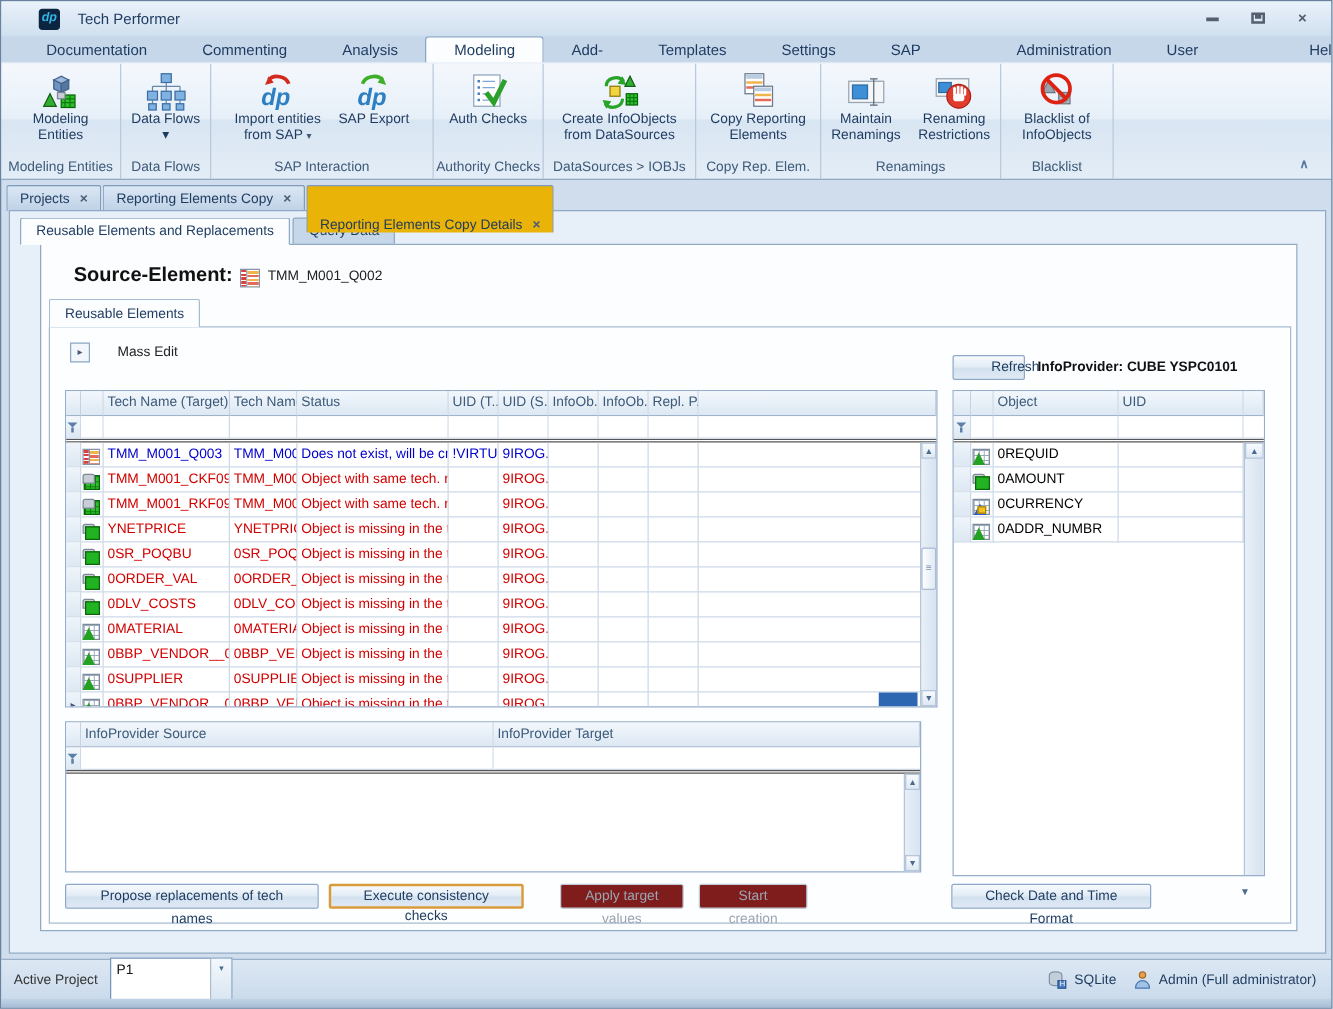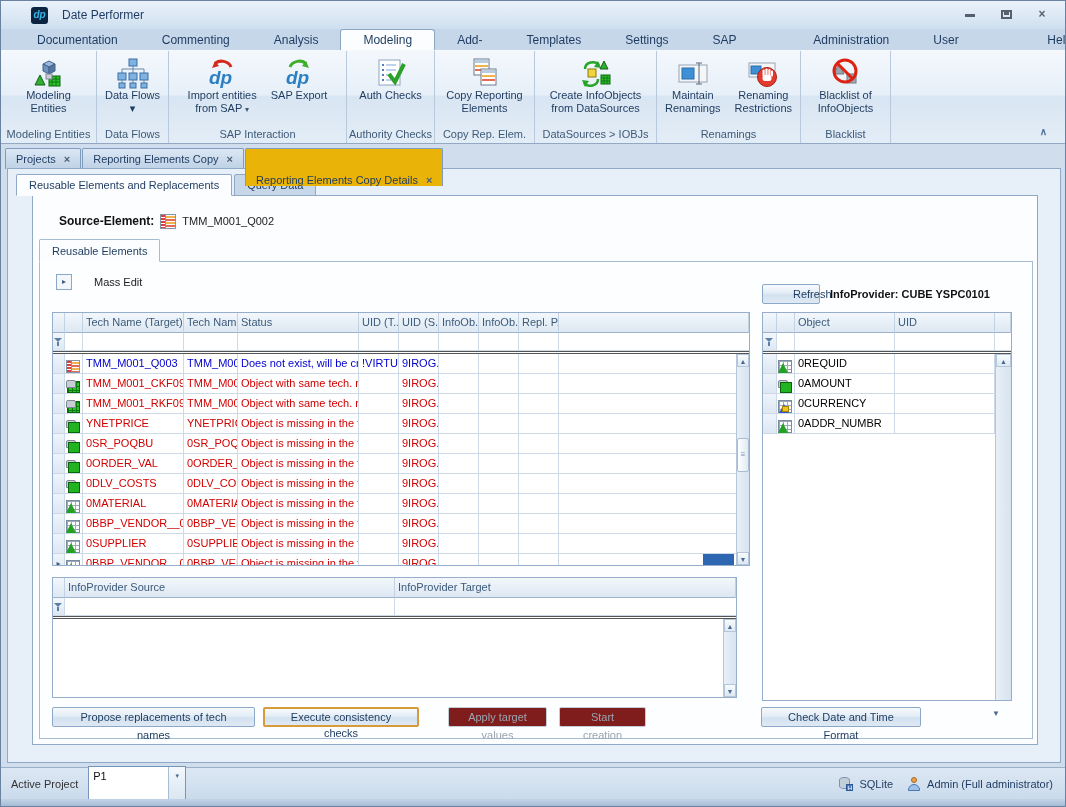--- a/index.html
+++ b/index.html
@@ -46,21 +46,21 @@
 
   
   .content { position:absolute; left:6px; top:167px; width:1054px; height:595px; background:#e7eff8; border:1px solid #8fa9c6; }
   .innertabs { position:absolute; left:8px; top:5px; display:flex; }
   .itab { padding:0 12px; height:22px; line-height:21px; font-size:11px; color:#1d3a5f;
     background:#c6d7e9; border:1px solid #8fa9c6; margin-right:2px; border-radius:2px 2px 0 0;}
   .itab.active { background:#fbfdfe; border-bottom:1px solid #fbfdfe; z-index:2; position:relative; }
   .whitepanel { position:absolute; left:24px; top:26px; width:1006px; height:550px; background:#fbfdfe; border:1px solid #8fa9c6; }
 
   .source-row { position:absolute; left:26px; top:16px; display:flex; align-items:center; gap:6px; }
-  .source-row .slabel { font-size:12px; font-weight:bold; color:#111; }
+  .source-row .slabel { font-size:16px; font-weight:bold; color:#111; }
   .source-row .sval { font-size:11px; color:#222; }
 
   .reusable-tab { position:absolute; left:6px; top:43px; height:23px; padding:0 12px; line-height:22px;
     font-size:11px; color:#1d3a5f; background:#fbfdfe; border:1px solid #a6bcd2; border-bottom:1px solid #fbfdfe; z-index:2; border-radius:2px 2px 0 0;}
   .groupbox { position:absolute; left:6px; top:65px; width:994px; height:478px; border:1px solid #a6bcd2; background:#fdfeff; }
 
   .massedit { position:absolute; left:16px; top:12px; display:flex; align-items:center; gap:22px; }
   .expander { width:16px; height:16px; border:1px solid #8ca8c8; background:#f3f7fb; font-size:8px; color:#44597a;
     text-align:center; line-height:14px; }
   .massedit .melbl { font-size:11px; color:#222; }
@@ -167,21 +167,21 @@
   .personicon .body { position:absolute; left:1px; bottom:0; width:12px; height:7px; border-radius:6px 6px 0 0; background:#9fc2e6; border:1px solid #4a78b0; }
   .bottomstrip { position:absolute; left:0; top:798px; width:100%; height:9px; background:linear-gradient(#c2d3e6,#9fb6d0); }
 </style>
 </head>
 <body>
 
 <div class="screen">
 
   <div class="titlebar">
     <div class="applogo">dp</div>
-    <div class="apptitle">Date Performer</div>
+    <div class="apptitle">Tech Performer</div>
     <div class="wincontrols">
       <span class="winbtn">
           <span class="minbar"></span>
         </span>
       <span class="winbtn">
           <span class="resbox"></span>
         </span>
       <span class="winbtn">×</span>
     </div>
   </div>
@@ -286,62 +286,62 @@
               <path d="M11 8 h10 M11 13 h10 M11 18 h6 M11 23 h5" stroke="#7da7d9"></path>
               <path d="M14 17 L20 25 L29 7" stroke="#2ba02b" stroke-width="4" fill="none"></path>
             </svg>
           </span>
           <span class="rlbl">Auth Checks</span>
         </div>
       </div>
       <div class="rgroup-label">Authority Checks</div>
     </div>
 
+    <div class="rgroup" style="width:122px;">
+      <div class="rgroup-buttons">
+        <div class="rbtn">
+          <span class="icon32">
+            <svg width="32" height="32" viewBox="0 0 32 32">
+              <path d="M5 12 C5 5, 15 3, 19 8" stroke="#28a428" stroke-width="2.5" fill="none"></path>
+              <polygon points="21,11 14,10 18,4" fill="#28a428"></polygon>
+              <path d="M18 22 C18 29, 8 31, 4 26" stroke="#28a428" stroke-width="2.5" fill="none"></path>
+              <polygon points="2,23 9,24 5,30" fill="#28a428"></polygon>
+              <rect x="8" y="12" width="8" height="8" fill="#f2d43c" stroke="#8c7a10"></rect>
+              <polygon points="20,12 24,4 28,12" fill="#2fae2f" stroke="#156015"></polygon>
+              <rect x="21" y="18" width="9" height="9" fill="#2cc12c" stroke="#0a650a"></rect>
+              <path d="M21 21 h9 M21 24 h9 M24 18 v9 M27 18 v9" stroke="#0f7a0f" fill="none"></path>
+            </svg>
+          </span>
+          <span class="rlbl">Create InfoObjects</span>
+          <span class="rlbl">from DataSources</span>
+        </div>
+      </div>
+      <div class="rgroup-label">DataSources &gt; IOBJs</div>
+    </div>
+
     <div class="rgroup" style="width:100px;">
       <div class="rgroup-buttons">
         <div class="rbtn">
           <span class="icon32">
             <svg width="32" height="32" viewBox="0 0 32 32">
               <rect x="5" y="2" width="15" height="16" fill="#fff" stroke="#6a7a8c"></rect>
               <rect x="6" y="3" width="13" height="3" fill="#b8cce2"></rect>
               <rect x="6" y="8" width="13" height="2" fill="#f0b44c"></rect>
                 <rect x="6" y="12" width="13" height="2" fill="#e46a5a"></rect>
               <rect x="12" y="12" width="15" height="16" fill="#fff" stroke="#6a7a8c"></rect>
               <rect x="13" y="13" width="13" height="3" fill="#b8cce2"></rect>
               <rect x="13" y="18" width="13" height="2" fill="#f0b44c"></rect>
                 <rect x="13" y="22" width="13" height="2" fill="#e46a5a"></rect>
             </svg>
           </span>
           <span class="rlbl">Copy Reporting</span>
           <span class="rlbl">Elements</span>
         </div>
       </div>
       <div class="rgroup-label">Copy Rep. Elem.</div>
-    </div>
-
-    <div class="rgroup" style="width:122px;">
-      <div class="rgroup-buttons">
-        <div class="rbtn">
-          <span class="icon32">
-            <svg width="32" height="32" viewBox="0 0 32 32">
-              <path d="M5 12 C5 5, 15 3, 19 8" stroke="#28a428" stroke-width="2.5" fill="none"></path>
-              <polygon points="21,11 14,10 18,4" fill="#28a428"></polygon>
-              <path d="M18 22 C18 29, 8 31, 4 26" stroke="#28a428" stroke-width="2.5" fill="none"></path>
-              <polygon points="2,23 9,24 5,30" fill="#28a428"></polygon>
-              <rect x="8" y="12" width="8" height="8" fill="#f2d43c" stroke="#8c7a10"></rect>
-              <polygon points="20,12 24,4 28,12" fill="#2fae2f" stroke="#156015"></polygon>
-              <rect x="21" y="18" width="9" height="9" fill="#2cc12c" stroke="#0a650a"></rect>
-              <path d="M21 21 h9 M21 24 h9 M24 18 v9 M27 18 v9" stroke="#0f7a0f" fill="none"></path>
-            </svg>
-          </span>
-          <span class="rlbl">Create InfoObjects</span>
-          <span class="rlbl">from DataSources</span>
-        </div>
-      </div>
-      <div class="rgroup-label">DataSources &gt; IOBJs</div>
     </div>
 
     <div class="rgroup" style="width:144px;">
       <div class="rgroup-buttons">
         <div class="rbtn">
           <span class="icon32">
             <svg width="32" height="32" viewBox="0 0 32 32">
               <rect x="2" y="8" width="28" height="17" fill="#f4f6f8" stroke="#98a4b2"></rect>
               <rect x="5" y="11" width="12" height="11" fill="#3f8fd6" stroke="#2a6da8"></rect>
               <path d="M22 6 v21 M19 6 h6 M19 27 h6" stroke="#5a6a7c" fill="none"></path>

